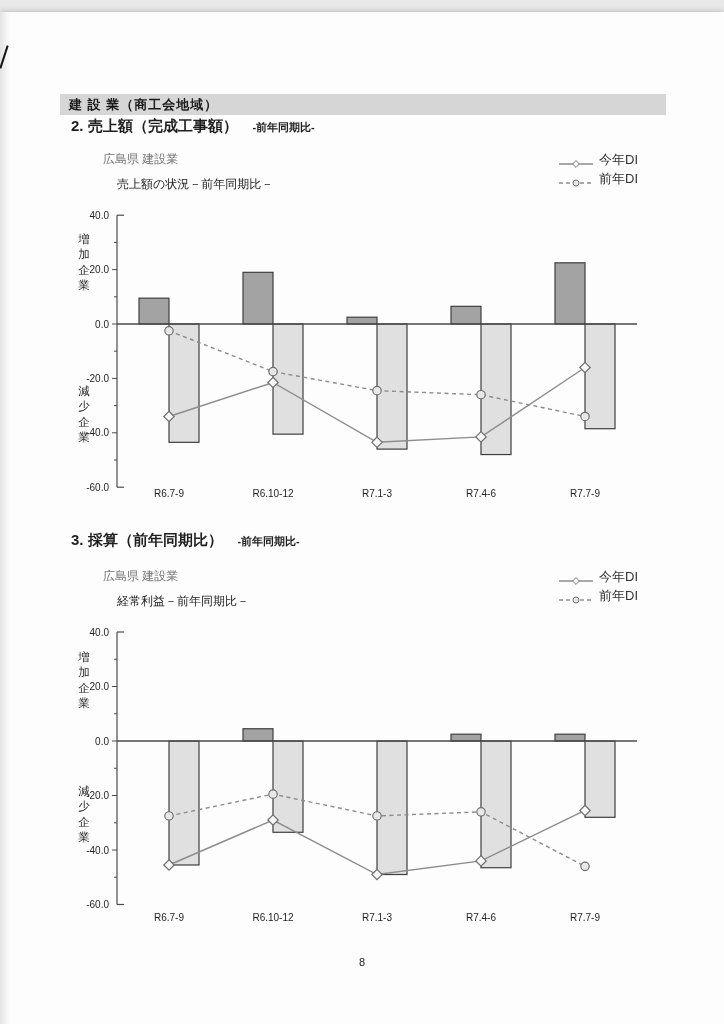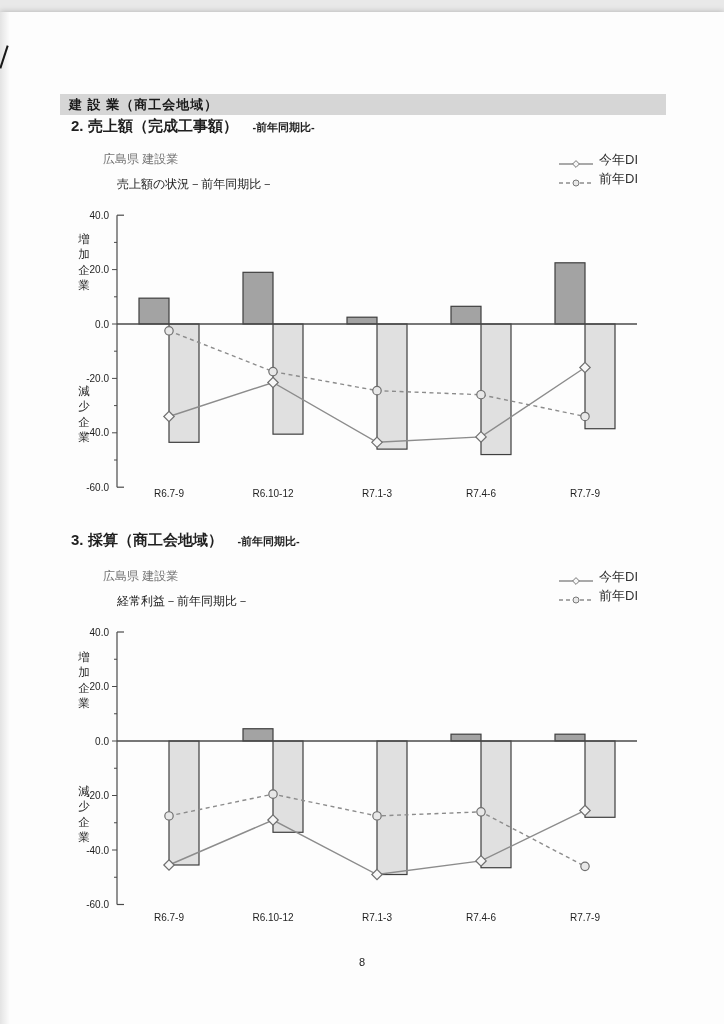--- a/index.html
+++ b/index.html
@@ -119,21 +119,21 @@
       <path d="M585 350.32 L590.2 355.52 L585 360.71999999999997 L579.8 355.52 Z" fill="#f7f7f7" stroke="#6f6f6f" stroke-width="1.2"></path>
       <text x="169" y="485" text-anchor="middle" font-size="10" fill="#1f1f1f">R6.7-9</text>
       <text x="273" y="485" text-anchor="middle" font-size="10" fill="#1f1f1f">R6.10-12</text>
       <text x="377" y="485" text-anchor="middle" font-size="10" fill="#1f1f1f">R7.1-3</text>
       <text x="481" y="485" text-anchor="middle" font-size="10" fill="#1f1f1f">R7.4-6</text>
       <text x="585" y="485" text-anchor="middle" font-size="10" fill="#1f1f1f">R7.7-9</text>
     </svg>
 
   <div class="section-title" style="top:519px;">
     <span class="main">3.</span>
-    <span class="main">採算（商工会地域）</span>
+    <span class="main">採算（前年同期比）</span>
     <span class="sub">-前年同期比-</span>
   </div>
   <div class="region-label" style="top:556px;">広島県 建設業</div>
   <div class="chart-caption" style="top:581px;">経常利益－前年同期比－</div>
 
   <div class="legend" style="top:555px;">
     <div class="legend-row">
       <svg width="36" height="10">
         <line x1="1" y1="5" x2="35" y2="5" stroke="#8c8c8c" stroke-width="1.3"></line>
         <path d="M18 1.6 L21.4 5 L18 8.4 L14.6 5 Z" fill="#f7f7f7" stroke="#777" stroke-width="1"></path>

